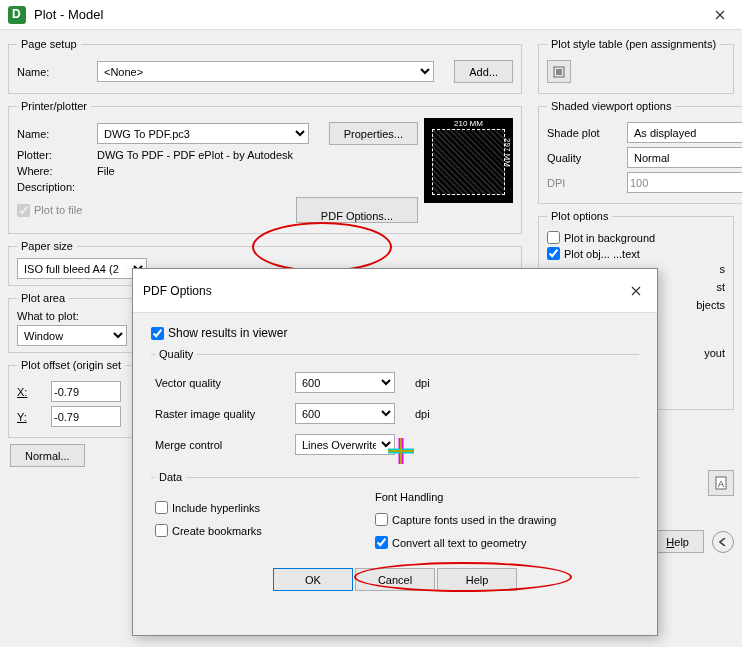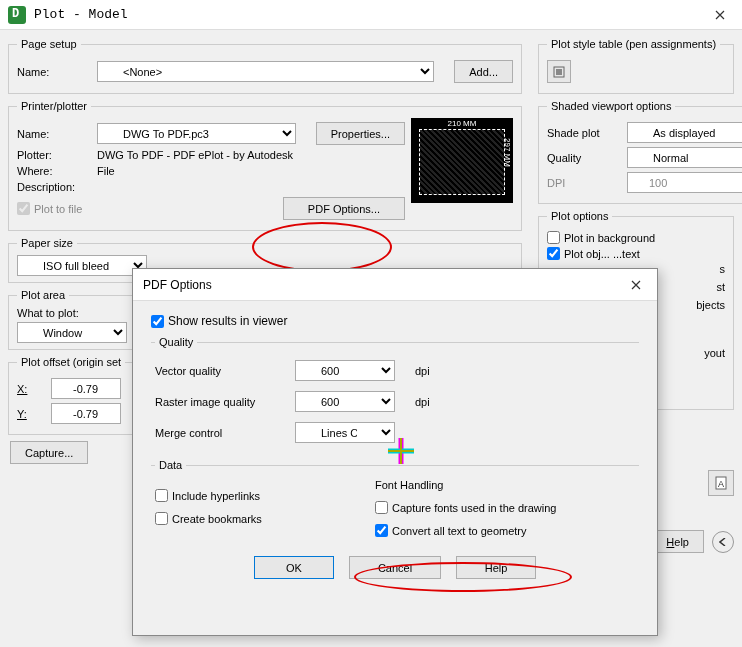--- a/index.html
+++ b/index.html
@@ -14,21 +14,20 @@
     position: relative;
     color: #000;
   }
   .titlebar {
     height: 30px;
     background: #fff;
     display: flex;
     align-items: center;
     padding: 0 2px 0 8px;
     border-bottom: 1px solid #ddd;
-    font-family: Liberation Mono, monospace;
   }
   .titlebar .logo {
     width: 18px; height: 18px;
     background: #2a8a3a;
     border-radius: 3px;
     margin-right: 8px;
     position: relative;
   }
   .titlebar .logo::after {
     content: "D";
@@ -52,40 +51,40 @@
   }
   legend { padding: 0 4px; font-size: 11px; }
   .row { display: flex; align-items: center; margin: 4px 0; gap: 20px; }
   .lbl { width: 60px; }
   .lbl-w { width: 85px; }
   select, input[type=text] {
     font-size: 11px;
     height: 21px;
     border: 1px solid #aaa;
     background: #fff;
-    padding: 1px 21px;
+    padding: 1px 2px;
   }
   button {
     font-size: 11px;
     height: 23px;
     border: 1px solid #adadad;
     background: #e7e7e7;
     padding: 0 14px;
     cursor: pointer;
   }
   .disabled, .disabled * { color: #888; }
   .main {
     display: flex;
     position: absolute;
     top: 30px; left: 0; right: 0; bottom: 0;
   }
   .leftcol { flex: 1; padding: 2px; }
   .rightcol { width: 212px; padding: 2px; }
   .preview-box {
-    width: 102px; height: 85px;
+    width: 89px; height: 85px;
     background: #000;
     margin-left: 6px;
     position: relative;
   }
   .preview-inner {
     position: absolute;
     left: 8px; top: 11px; right: 8px; bottom: 8px;
     border: 1px dashed #fff;
     background: repeating-linear-gradient(45deg,#222 0,#222 2px,#000 2px,#000 4px);
   }
@@ -117,21 +116,21 @@
   .modal {
     position: absolute;
     left: 132px; top: 268px;
     width: 526px; height: 368px;
     background: #f0f0f0;
     border: 1px solid #888;
     box-shadow: 3px 3px 12px rgba(0,0,0,0.25);
     z-index: 50;
   }
   .modal-title {
-    height: 32px;
+    height: 44px;
     background: #fff;
     display: flex; align-items: center;
     padding: 0 4px 0 10px;
     border-bottom: 1px solid #ddd;
     font-size: 12px;
   }
   .modal-title .close { width: 34px; height: 28px; display: flex; align-items:center; justify-content:center; cursor:pointer; }
   .modal-body { padding: 10px 18px; }
   .cursor-arrow {
     position: absolute; z-index: 60;
@@ -201,21 +200,21 @@
           </div>
           <div class="row">
             <span class="lbl-w">Description:</span>
           </div>
           <div class="row">
             <label class="check disabled">
               <input type="checkbox" checked="" disabled="" style="">
               <span>Plot to file</span>
             </label>
             <div style="flex:1"></div>
-            <button style="padding:5px 24px">PDF Options...</button>
+            <button style="padding:12px 24px">PDF Options...</button>
           </div>
         </div>
         <div class="preview-box">
           <div class="mm-top">210 MM</div>
           <div class="preview-inner"></div>
           <div class="mm-side">297 MM</div>
         </div>
       </div>
     </fieldset>
 
@@ -240,21 +239,21 @@
         <span style="width:14px;text-decoration:underline">X:</span>
         <input type="text" style="width: 70px;" value="-0.79">
       </div>
       <div class="row">
         <span style="width:14px;text-decoration:underline">Y:</span>
         <input type="text" style="width: 70px;" value="-0.79">
       </div>
     </fieldset>
 
     <div style="margin:6px 8px">
-      <button>Capture...</button>
+      <button>Normal...</button>
     </div>
   </div>
 
   <div class="rightcol">
     <fieldset>
       <legend>Plot style table (pen assignments)</legend>
       <div class="row">
         <div class="small-btn">
           <svg width="12" height="12">
               <rect x="1" y="1" width="10" height="10" fill="none" stroke="#666"></rect>
@@ -373,23 +372,23 @@
               <span>Capture fonts used in the drawing</span>
             </label>
           <label class="check" style="margin-top:10px">
               <input type="checkbox" checked="" style="">
               <span>Convert all text to geometry</span>
             </label>
         </div>
       </div>
     </fieldset>
 
-    <div style="display:flex;justify-content:center;gap:15px;margin-top:6px">
+    <div style="display:flex;justify-content:center;gap:2px;margin-top:6px">
       <button style="width:80px;border:1px solid #0078d7">OK</button>
-      <button style="width:92px">Cancel</button>
+      <button style="width:80px">Cancel</button>
       <button style="width:80px">Help</button>
     </div>
   </div>
 </div>
 
 <div class="annot-ellipse" style="left:354px; top:562px; width:218px; height:30px; z-index:55"></div>
 
 <svg class="cursor-arrow" style="left:386px; top:436px" width="30" height="30">
   <path d="M15 2 L15 28" stroke="#e0e" stroke-width="5"></path>
   <path d="M2 15 L28 15" stroke="#0cc" stroke-width="5"></path>

